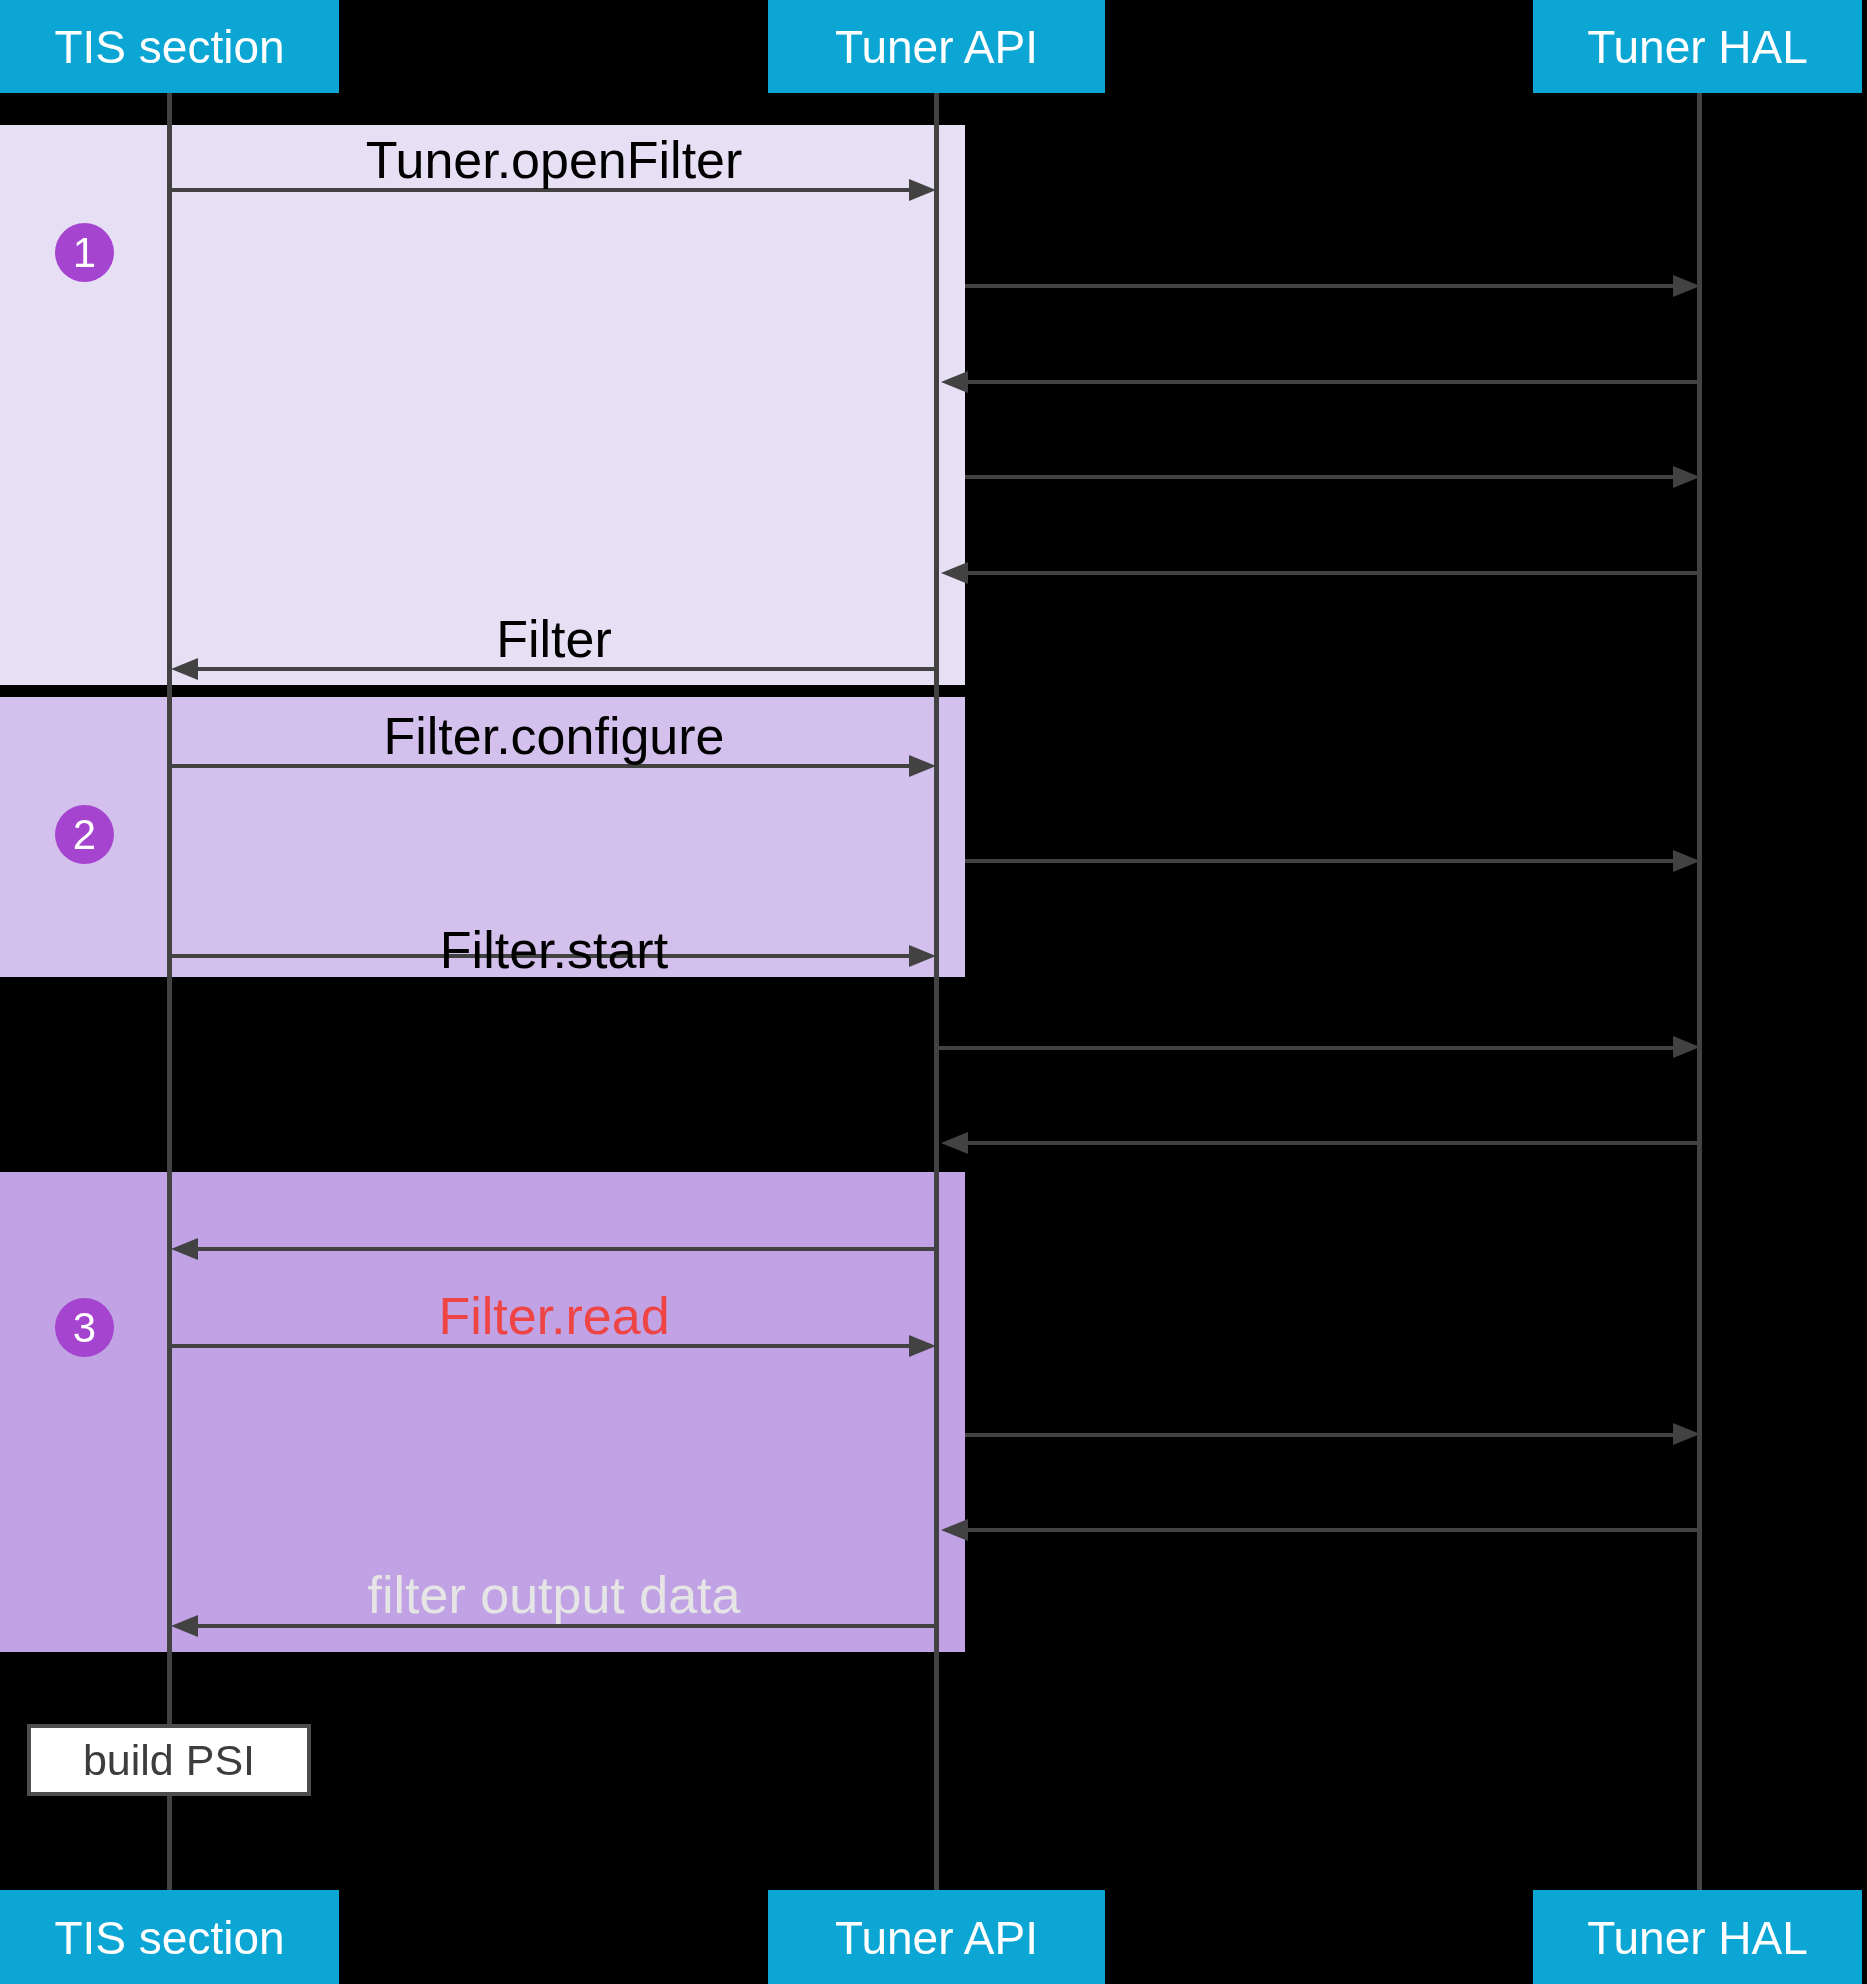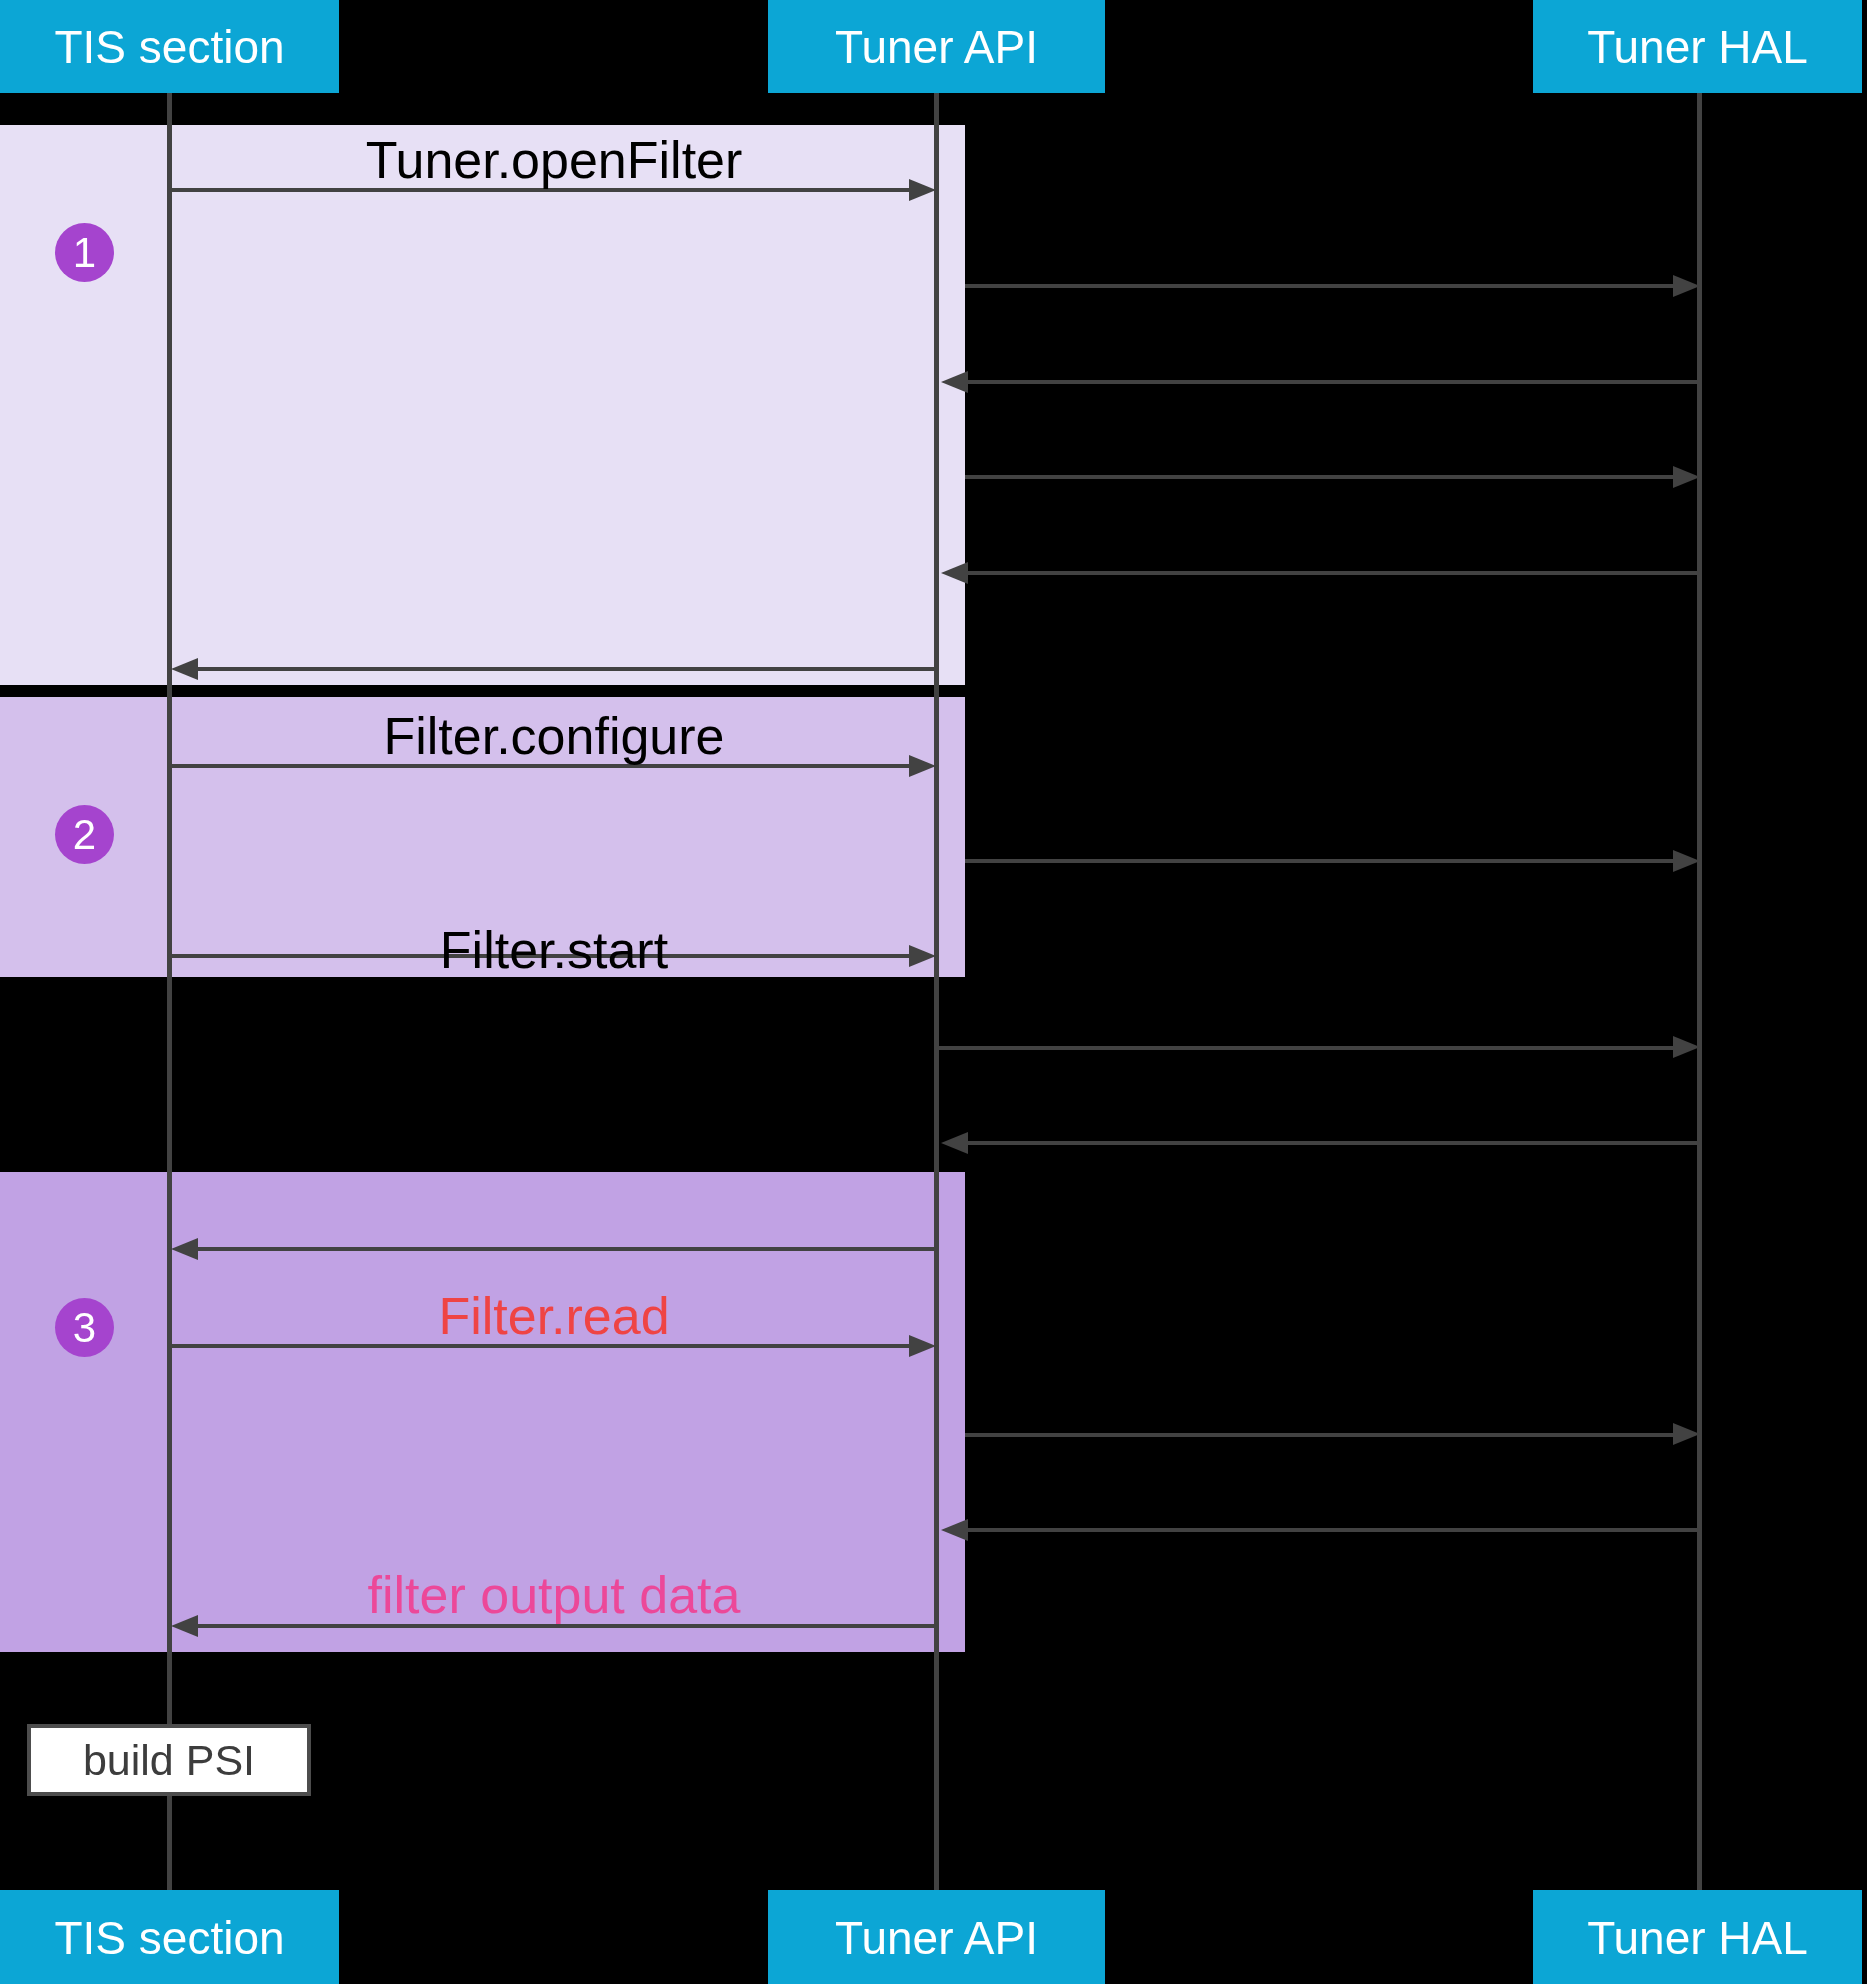--- a/index.html
+++ b/index.html
@@ -67,20 +67,21 @@
     <div style="top: 284px; height: 3.8px; background: rgb(66, 66, 66); left: 965px; width: 721px;"></div>
     <div style="top: 275px; width: 0px; height: 0px; background: transparent; border-top: 11px solid transparent; border-bottom: 11px solid transparent; left: 1673px; border-left: 27px solid rgb(66, 66, 66);"></div>
     <div style="top: 380px; height: 3.8px; background: rgb(66, 66, 66); left: 955px; width: 745px;"></div>
     <div style="top: 371px; width: 0px; height: 0px; background: transparent; border-top: 11px solid transparent; border-bottom: 11px solid transparent; left: 941px; border-right: 27px solid rgb(66, 66, 66);"></div>
     <div style="top: 475px; height: 3.8px; background: rgb(66, 66, 66); left: 965px; width: 721px;"></div>
     <div style="top: 466px; width: 0px; height: 0px; background: transparent; border-top: 11px solid transparent; border-bottom: 11px solid transparent; left: 1673px; border-left: 27px solid rgb(66, 66, 66);"></div>
     <div style="top: 571px; height: 3.8px; background: rgb(66, 66, 66); left: 955px; width: 745px;"></div>
     <div style="top: 562px; width: 0px; height: 0px; background: transparent; border-top: 11px solid transparent; border-bottom: 11px solid transparent; left: 941px; border-right: 27px solid rgb(66, 66, 66);"></div>
     <div style="top: 667px; height: 3.8px; background: rgb(66, 66, 66); left: 185px; width: 751px;"></div>
     <div style="top: 658px; width: 0px; height: 0px; background: transparent; border-top: 11px solid transparent; border-bottom: 11px solid transparent; left: 171px; border-right: 27px solid rgb(66, 66, 66);"></div>
+    <div class="msg-label" style="left: 219px; top: 613px; width: 670px; color: rgb(0, 0, 0);">Filter</div>
     <div style="top: 764px; height: 3.8px; background: rgb(66, 66, 66); left: 171px; width: 751px;"></div>
     <div style="top: 755px; width: 0px; height: 0px; background: transparent; border-top: 11px solid transparent; border-bottom: 11px solid transparent; left: 909px; border-left: 27px solid rgb(66, 66, 66);"></div>
     <div class="msg-label" style="left: 219px; top: 710px; width: 670px; color: rgb(0, 0, 0);">Filter.configure</div>
     <div style="top: 859px; height: 3.8px; background: rgb(66, 66, 66); left: 965px; width: 721px;"></div>
     <div style="top: 850px; width: 0px; height: 0px; background: transparent; border-top: 11px solid transparent; border-bottom: 11px solid transparent; left: 1673px; border-left: 27px solid rgb(66, 66, 66);"></div>
     <div style="top: 954px; height: 3.8px; background: rgb(66, 66, 66); left: 171px; width: 751px;"></div>
     <div style="top: 945px; width: 0px; height: 0px; background: transparent; border-top: 11px solid transparent; border-bottom: 11px solid transparent; left: 909px; border-left: 27px solid rgb(66, 66, 66);"></div>
     <div class="msg-label" style="left: 219px; top: 900px; width: 670px; color: rgb(0, 0, 0); margin-top: 24px;">Filter.start</div>
     <div style="top: 1046px; height: 3.8px; background: rgb(66, 66, 66); left: 938px; width: 747px;"></div>
     <div style="top: 1036px; width: 0px; height: 0px; background: transparent; border-top: 11px solid transparent; border-bottom: 11px solid transparent; left: 1673px; border-left: 27px solid rgb(66, 66, 66);"></div>
@@ -90,19 +91,19 @@
     <div style="top: 1238px; width: 0px; height: 0px; background: transparent; border-top: 11px solid transparent; border-bottom: 11px solid transparent; left: 171px; border-right: 27px solid rgb(66, 66, 66);"></div>
     <div style="top: 1344px; height: 3.8px; background: rgb(66, 66, 66); left: 171px; width: 751px;"></div>
     <div style="top: 1335px; width: 0px; height: 0px; background: transparent; border-top: 11px solid transparent; border-bottom: 11px solid transparent; left: 909px; border-left: 27px solid rgb(66, 66, 66);"></div>
     <div class="msg-label" style="left: 219px; top: 1290px; width: 670px; color: #ef4444;">Filter.read</div>
     <div style="top: 1433px; height: 3.8px; background: rgb(66, 66, 66); left: 965px; width: 721px;"></div>
     <div style="top: 1423px; width: 0px; height: 0px; background: transparent; border-top: 11px solid transparent; border-bottom: 11px solid transparent; left: 1673px; border-left: 27px solid rgb(66, 66, 66);"></div>
     <div style="top: 1528px; height: 3.8px; background: rgb(66, 66, 66); left: 955px; width: 745px;"></div>
     <div style="top: 1519px; width: 0px; height: 0px; background: transparent; border-top: 11px solid transparent; border-bottom: 11px solid transparent; left: 941px; border-right: 27px solid rgb(66, 66, 66);"></div>
     <div style="top: 1624px; height: 3.8px; background: rgb(66, 66, 66); left: 185px; width: 751px;"></div>
     <div style="top: 1615px; width: 0px; height: 0px; background: transparent; border-top: 11px solid transparent; border-bottom: 11px solid transparent; left: 171px; border-right: 27px solid rgb(66, 66, 66);"></div>
-    <div class="msg-label" style="left: 219px; top: 1569px; width: 670px; color: #ec4899;">filter output data</div>
+    <div class="msg-label" style="left: 219px; top: 1569px; width: 670px; color: #e5e5e5;">filter output data</div>
     <div class="badge" style="left: 55px; top: 223px; width: 59px; height: 59px; background: rgb(165, 68, 206); color: rgb(255, 255, 255); line-height: 59px;">1</div>
     <div class="badge" style="left: 55px; top: 805px; width: 59px; height: 59px; background: rgb(165, 68, 206); color: rgb(255, 255, 255); line-height: 59px;">2</div>
     <div class="badge" style="left: 55px; top: 1298px; width: 59px; height: 59px; background: rgb(165, 68, 206); color: rgb(255, 255, 255); line-height: 59px;">3</div>
     <div class="note-box" style="left: 27px; top: 1724px; width: 284px; height: 72px; background: rgb(255, 255, 255); border: 4.8px solid rgb(77, 77, 77); color: rgb(61, 61, 61);">build PSI</div>
   </div>
 
 
 </body></html>

